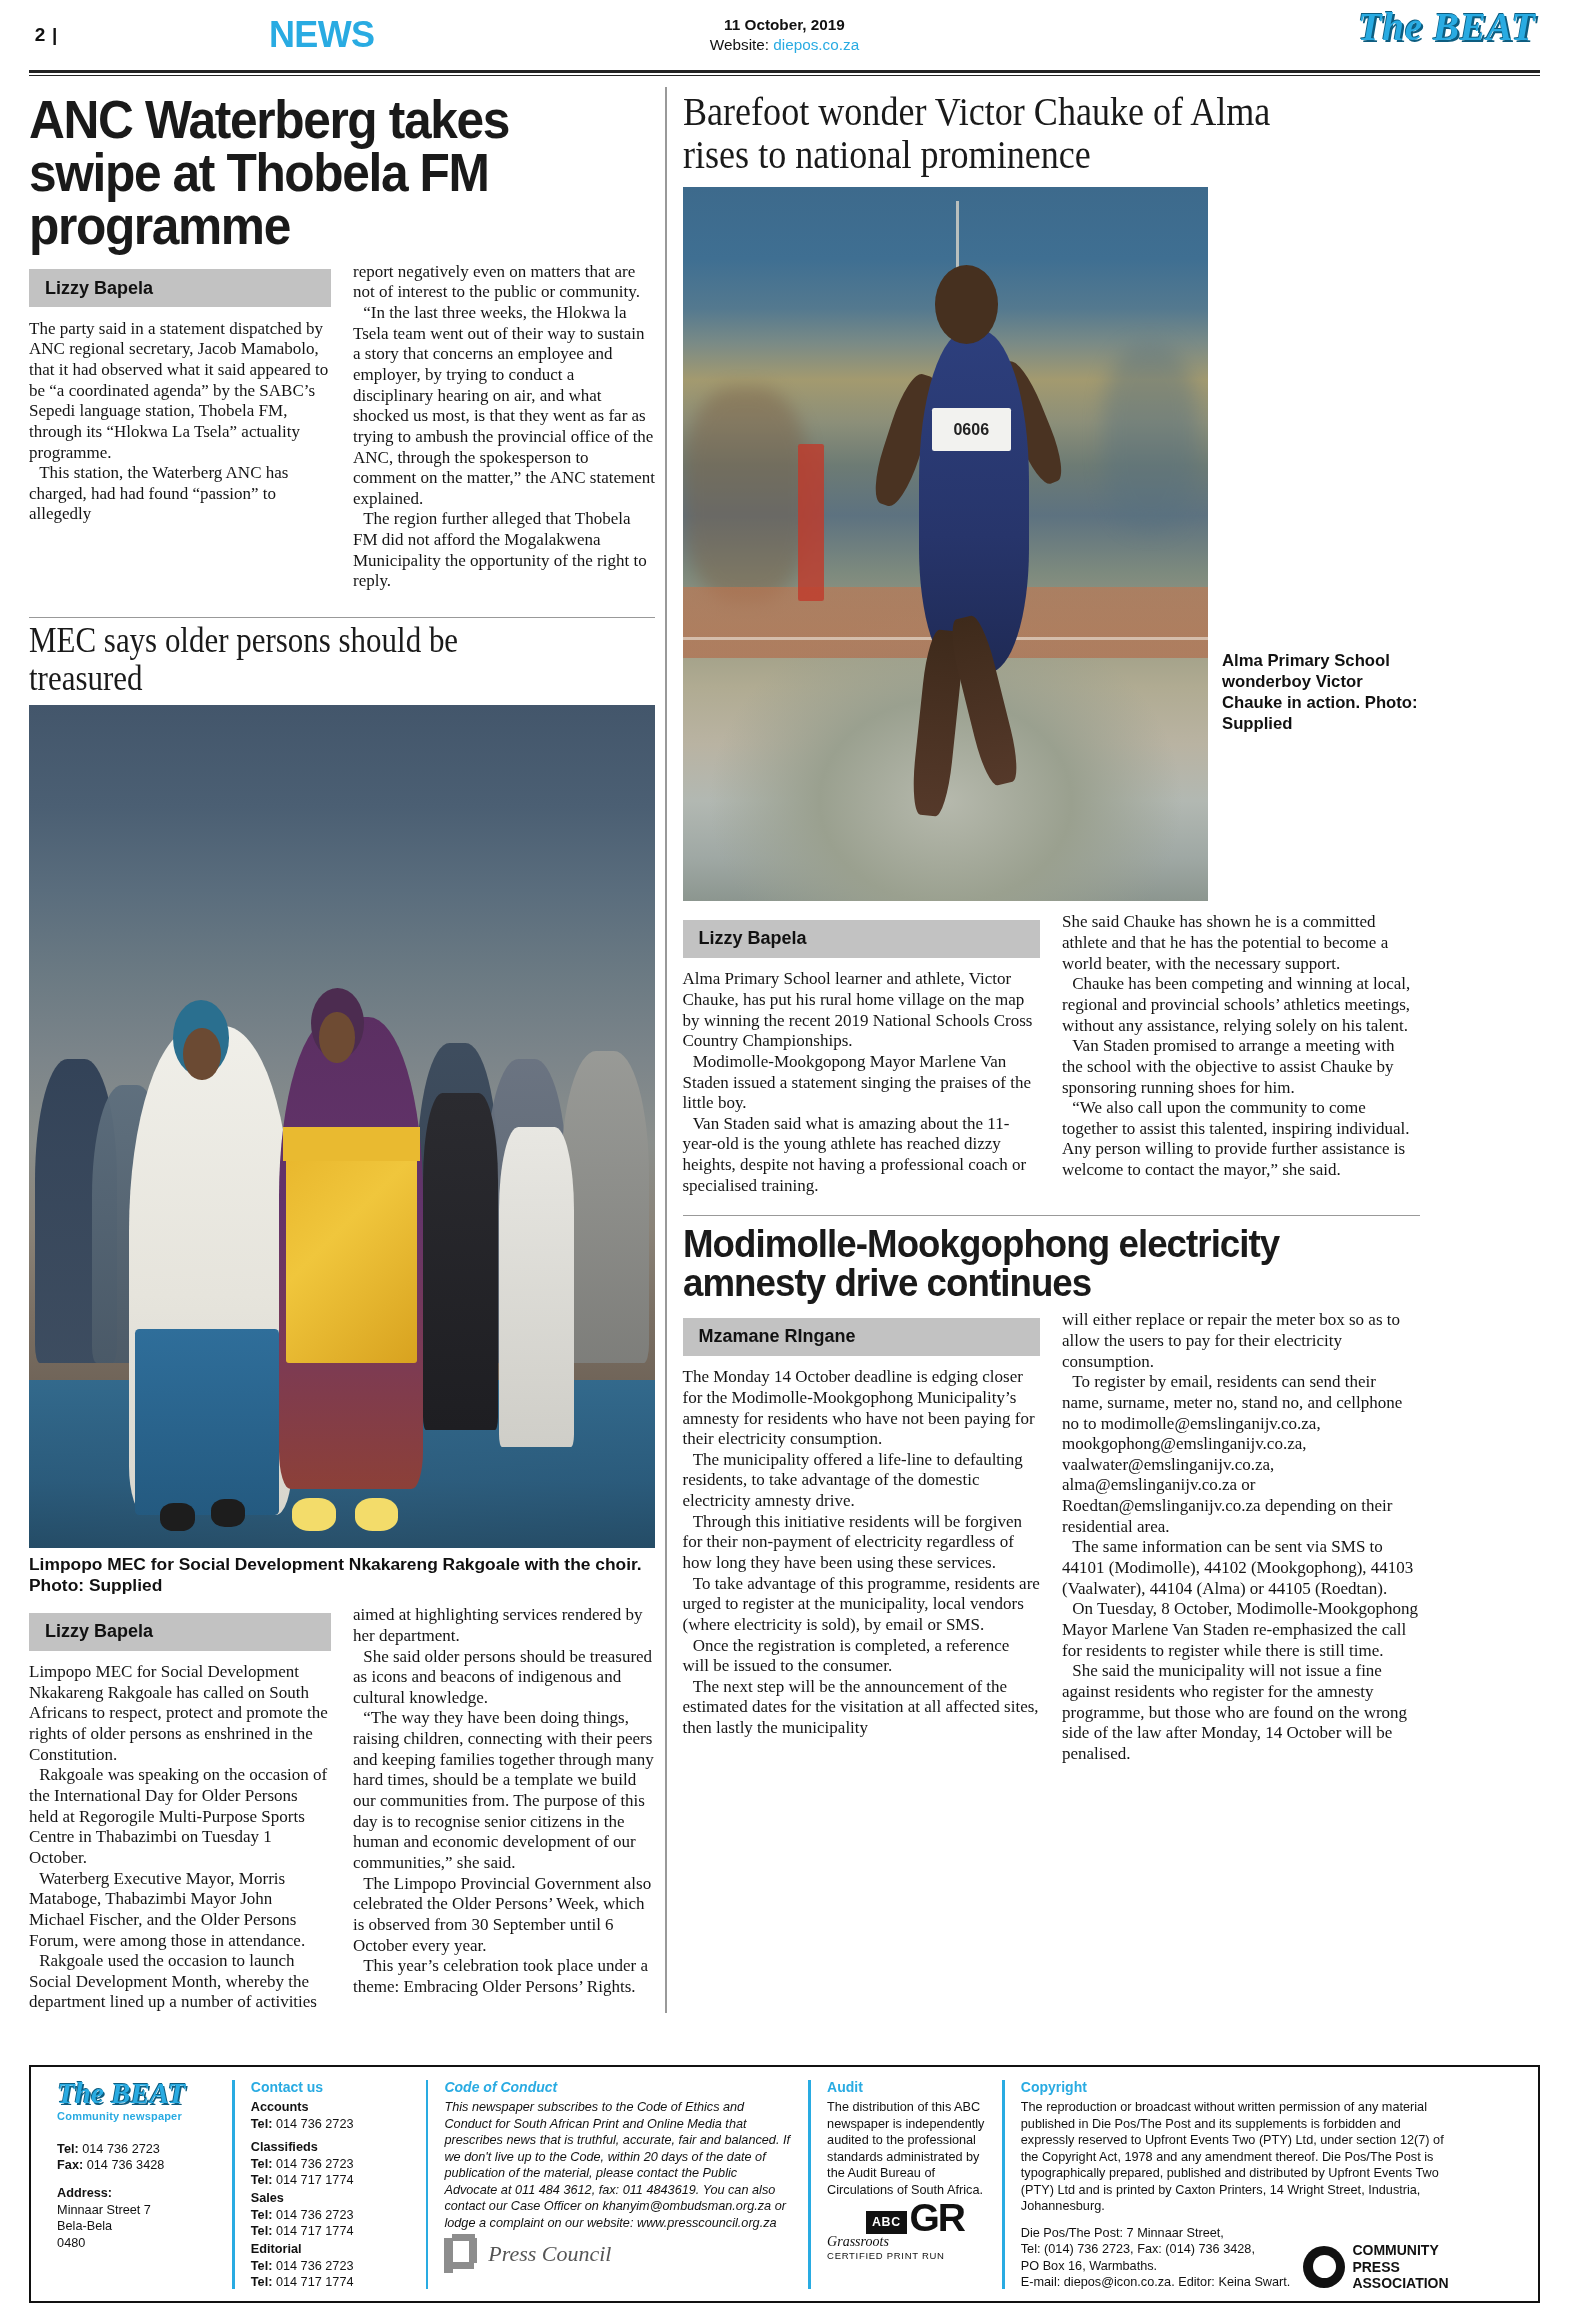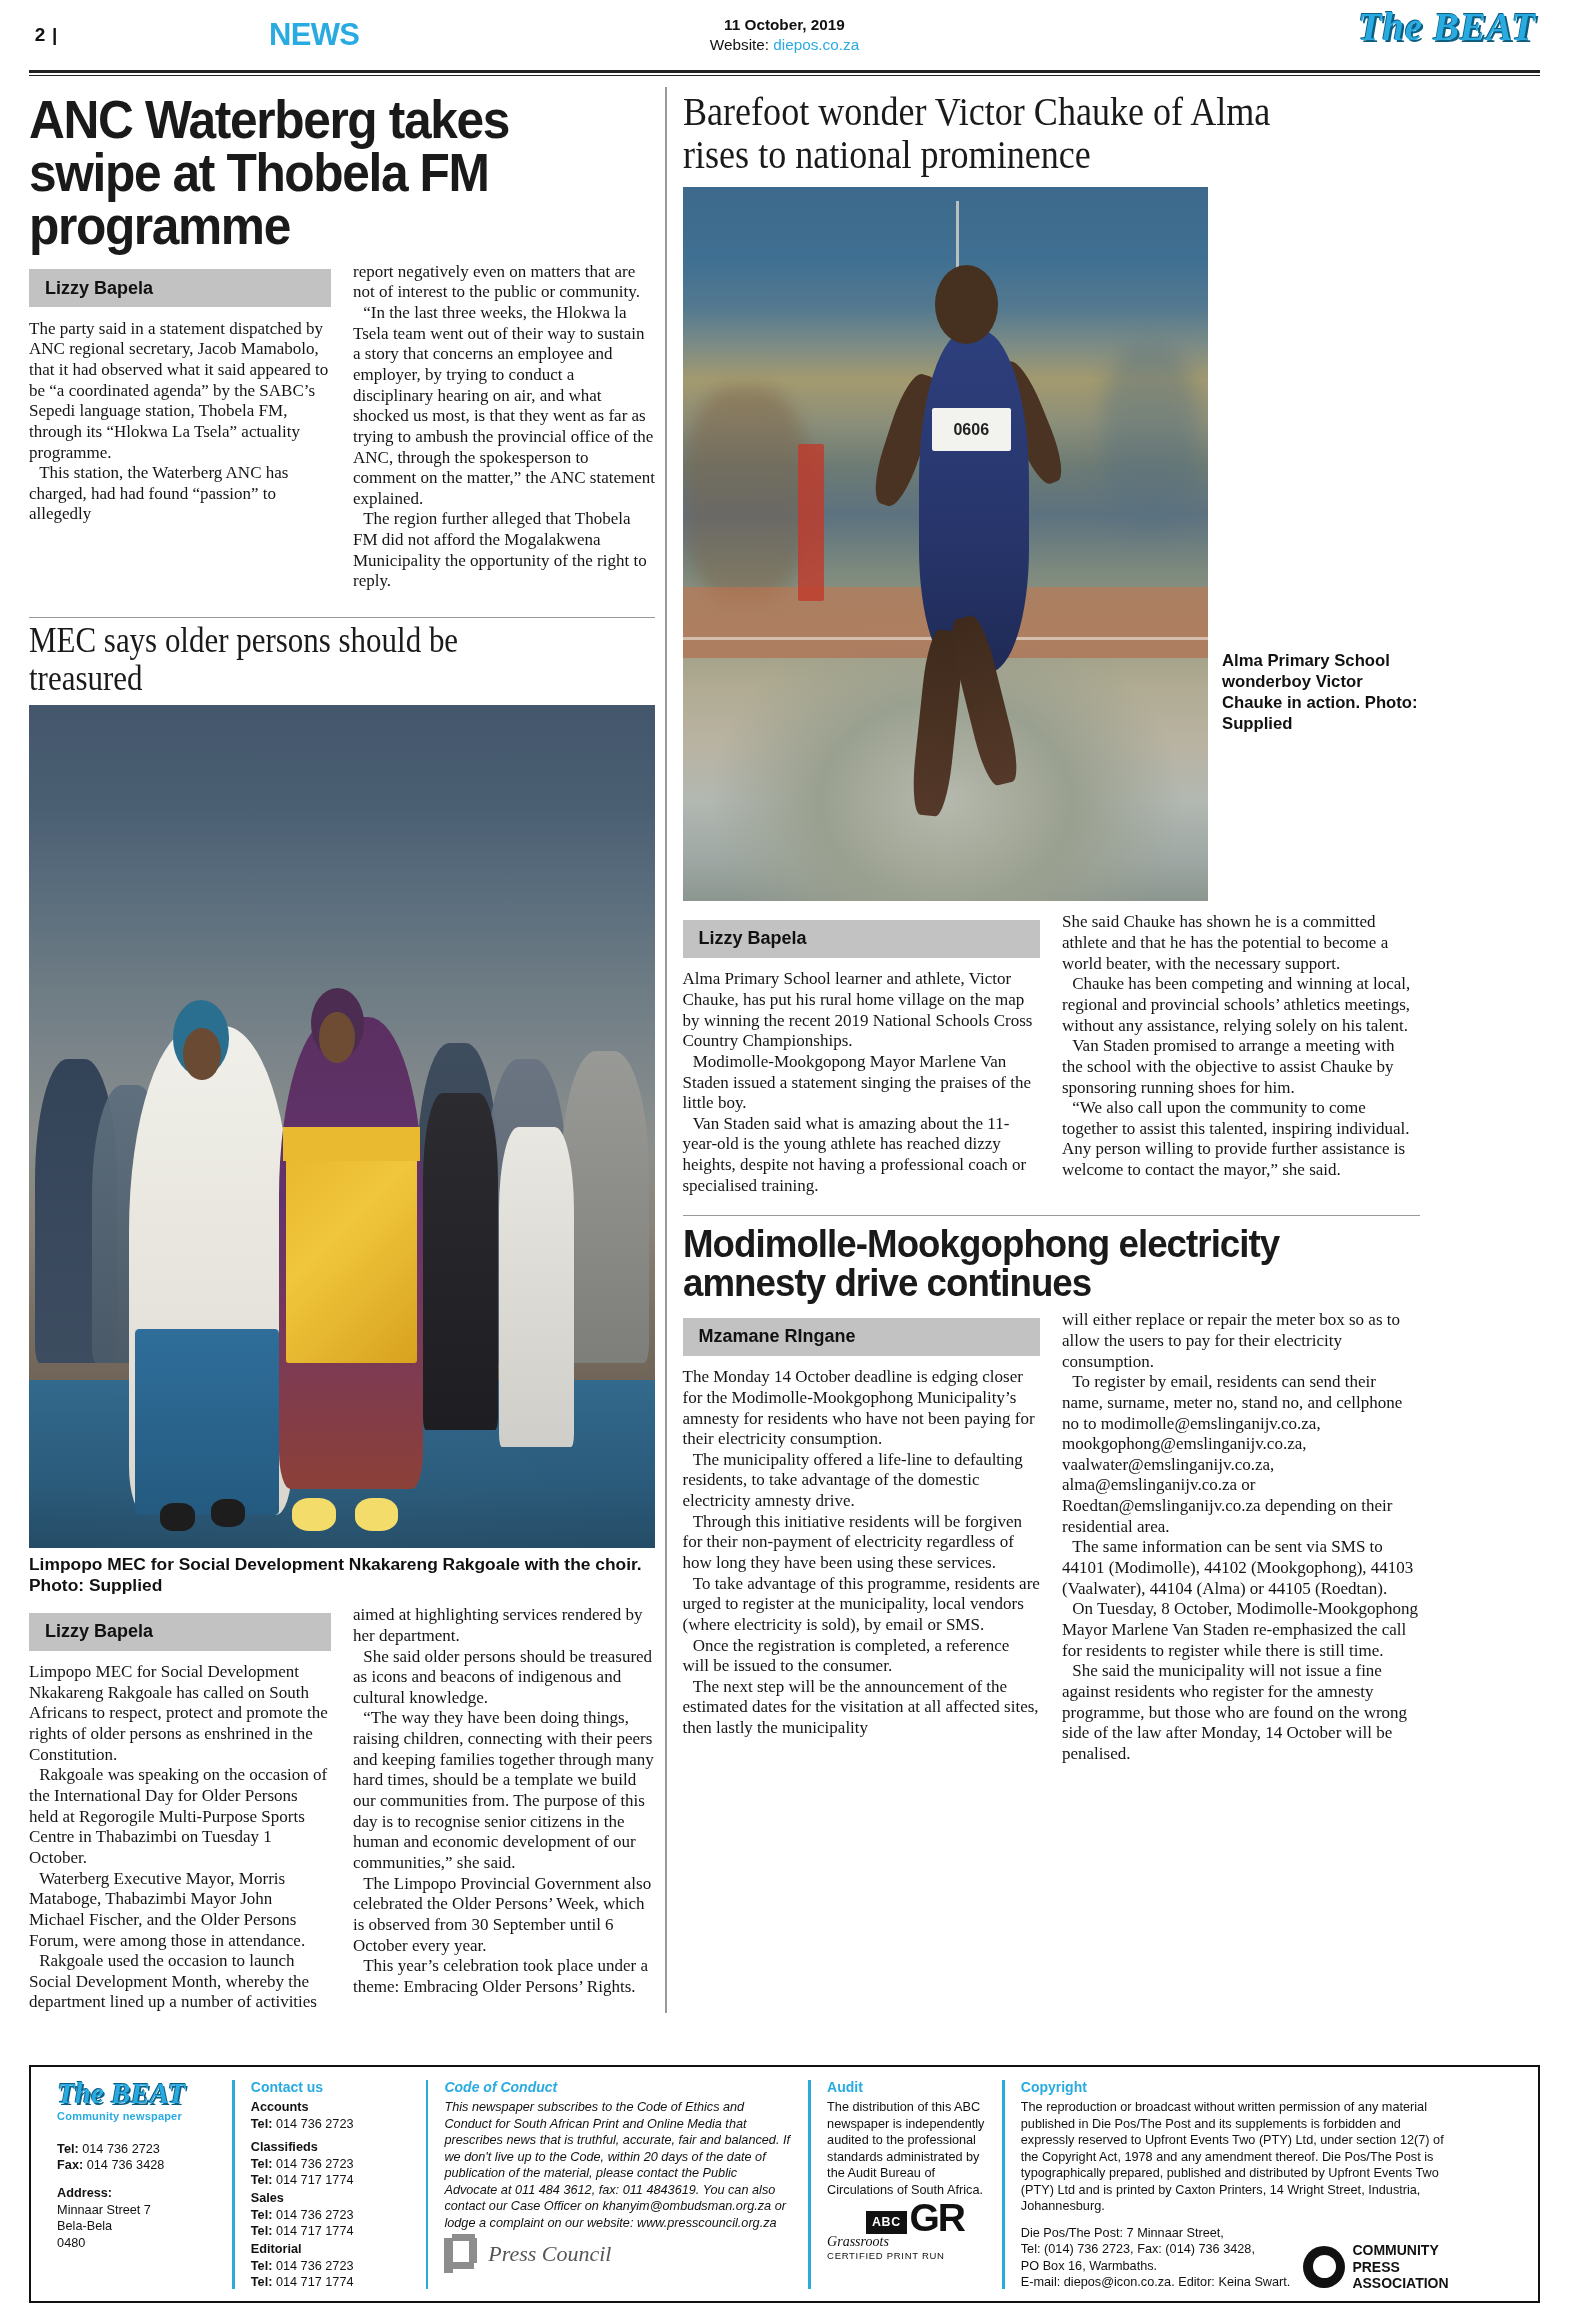--- a/index.html
+++ b/index.html
@@ -14,21 +14,21 @@
   }
   .page { position:relative; width:1569px; height:2319px; padding:0 29px; }
 
   
   .masthead { position:relative; height:70px; display:flex; align-items:center; }
   .pageno {
     font-family:"Liberation Sans", sans-serif; font-weight:bold; font-size:19px;
     color:#111; margin-left:5.8px; letter-spacing:0.7px;
   }
   .section-label {
-    font-family:"Liberation Sans", sans-serif; font-weight:bold; font-size:31px;
+    font-family:"Liberation Sans", sans-serif; font-weight:bold; font-size:36px;
     color:#29ABE2; margin-left:211px; letter-spacing:-0.7px;
   }
   .dateblock {
     position:absolute; left:50%; transform:translateX(-50%);
     text-align:center; font-family:"Liberation Sans", sans-serif;
     font-size:15.3px; line-height:1.32; color:#111;
   }
   .dateblock .d1 { font-weight:bold; }
   .dateblock .site { font-weight:normal; }
   .dateblock .site a { color:#29ABE2; text-decoration:none; }

